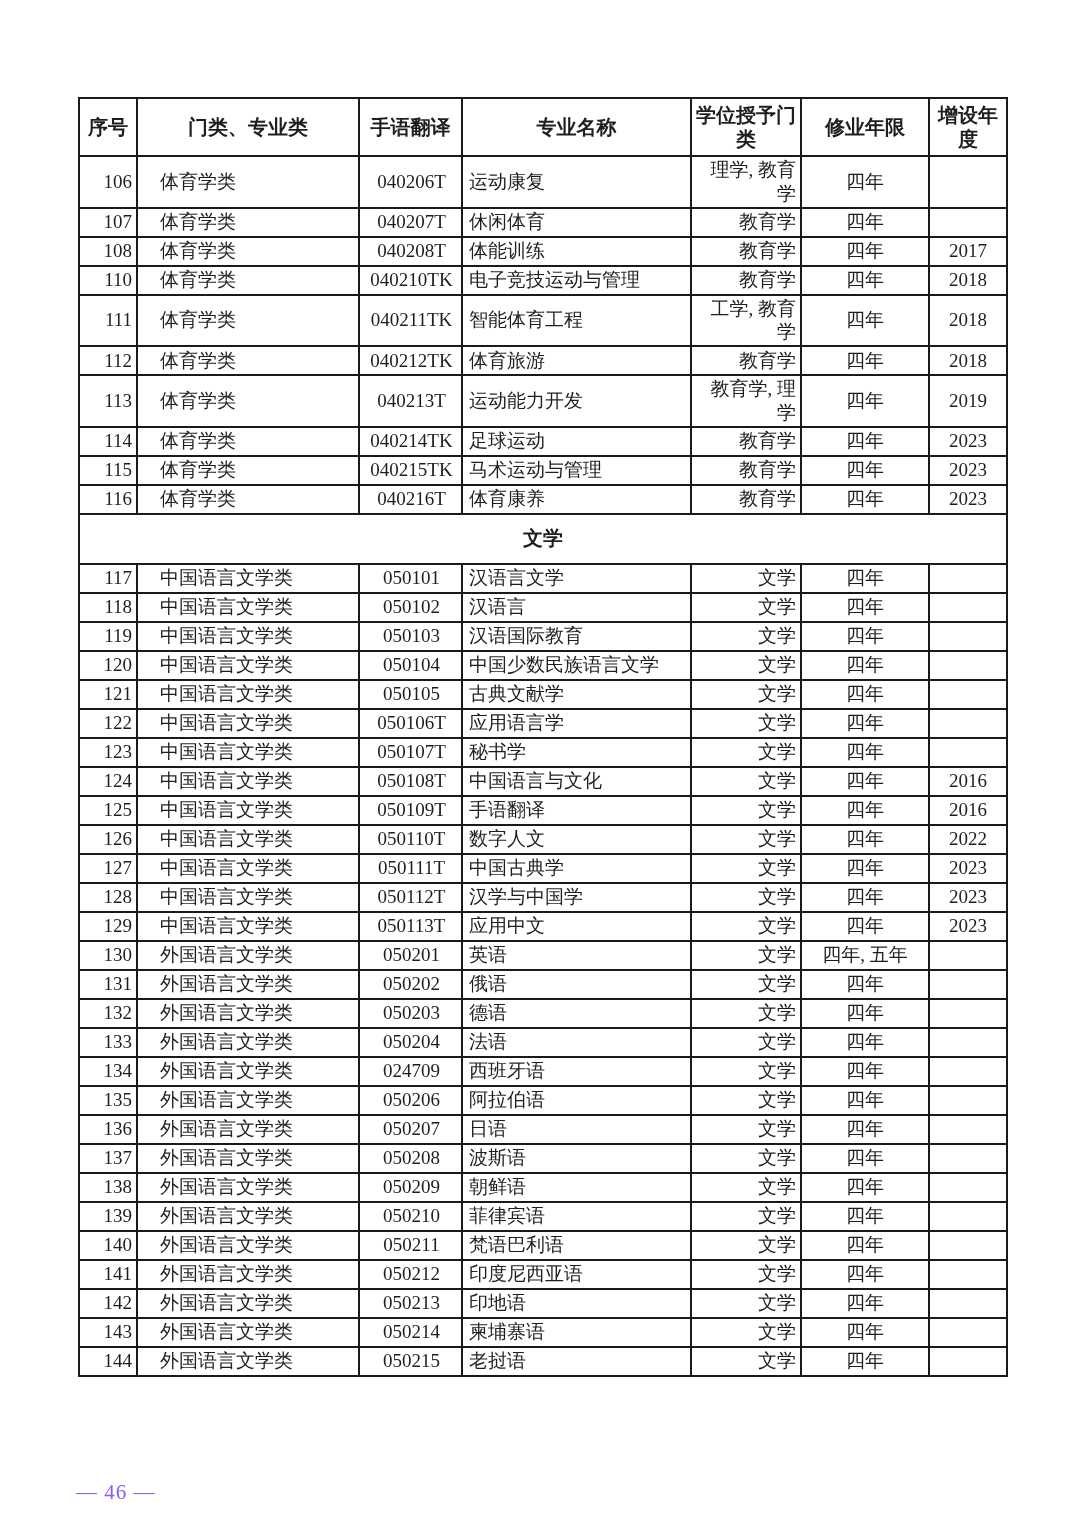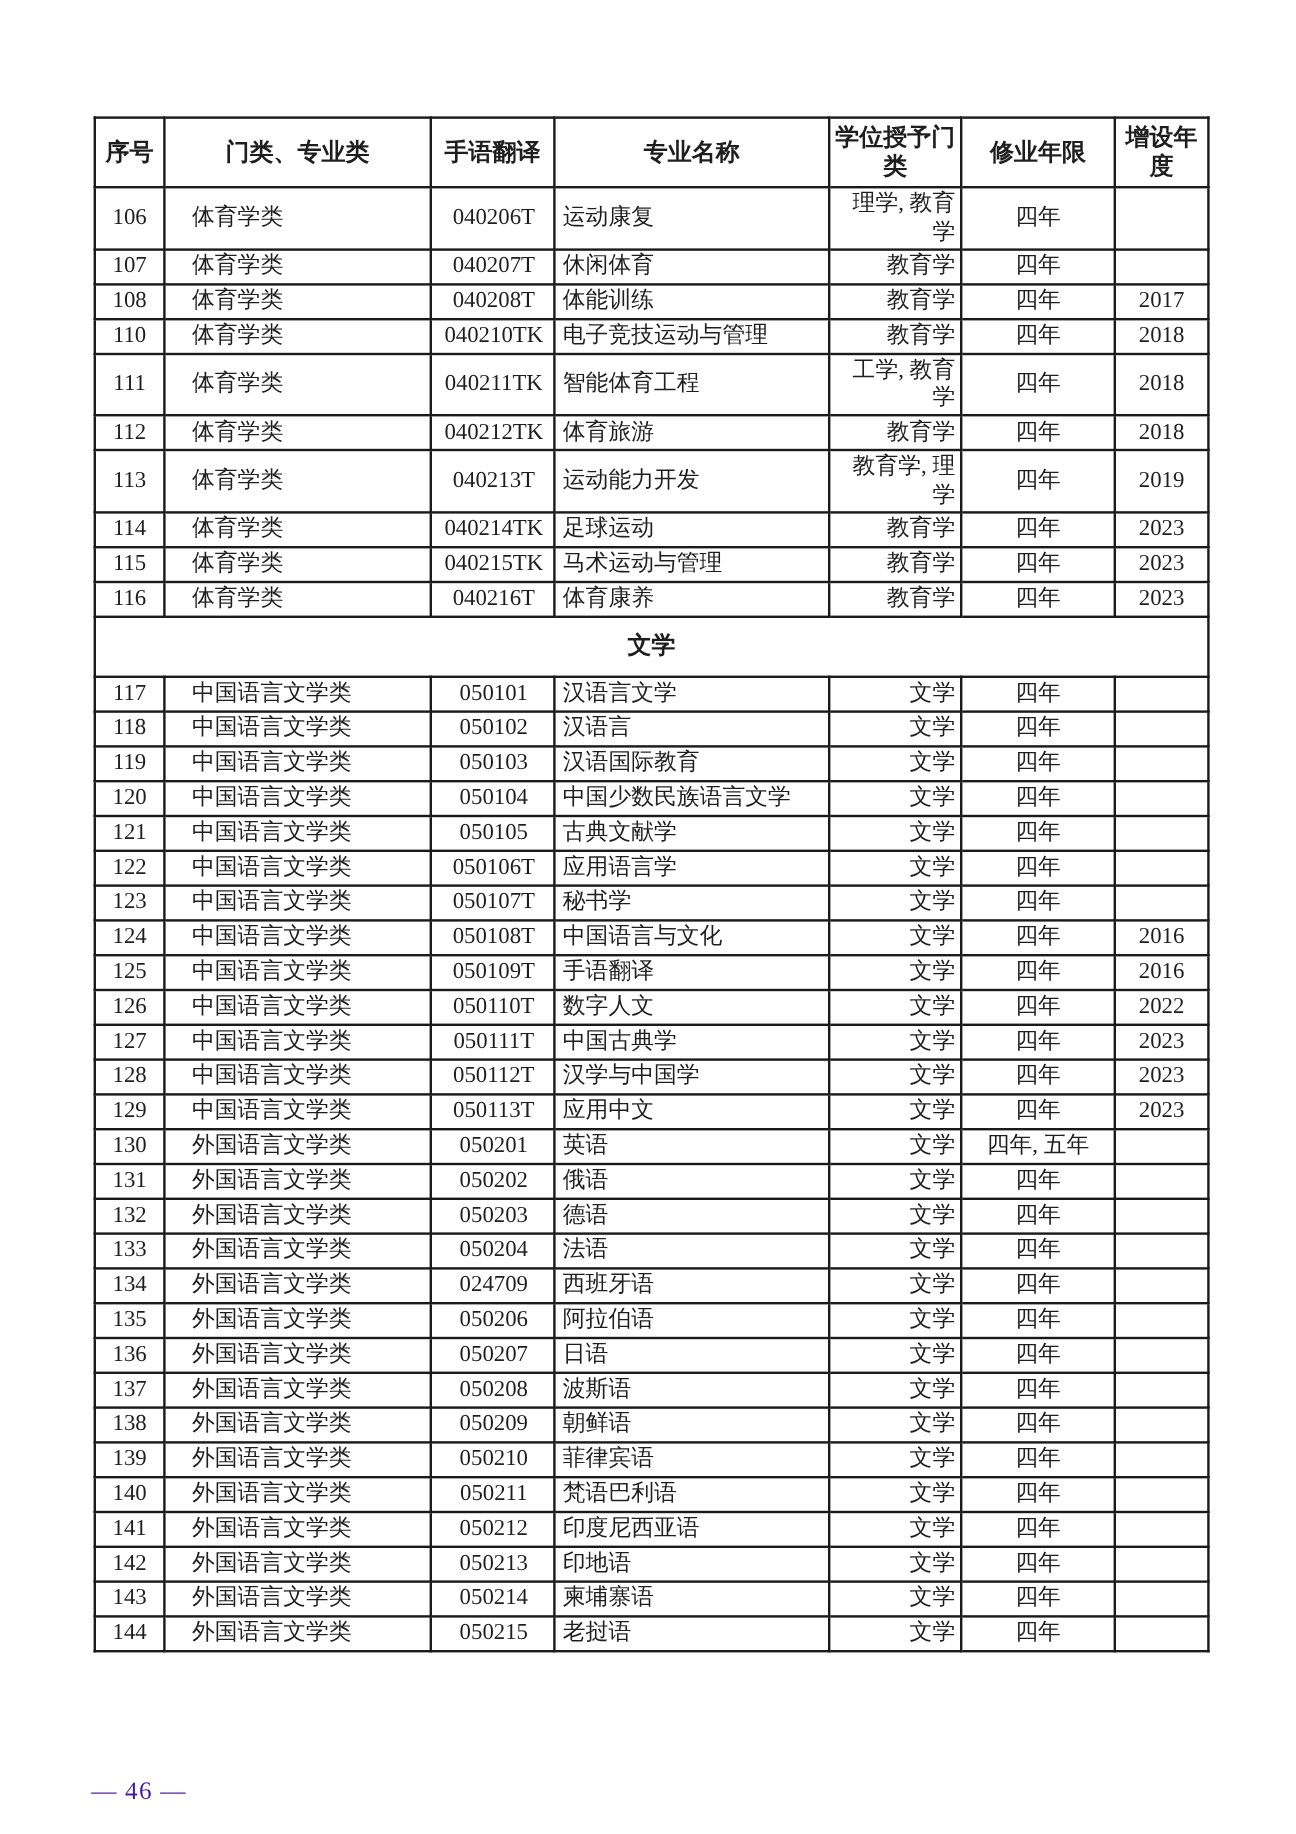--- a/index.html
+++ b/index.html
@@ -36,38 +36,38 @@
     height: 58px;
     line-height: 1.2;
     padding: 2px 4px;
   }
   .catalog-table td {
     font-size: 19px;
     height: 29px;
     line-height: 1.25;
     padding: 1px 4px;
   }
-  td.cell-no      { text-align: center; }
+  td.cell-no      { text-align: right; }
   td.cell-cat     { text-align: left; padding-left: 22px; }
   td.cell-code    { text-align: center; padding-left: 6px; }
   td.cell-name    { text-align: left; padding-left: 6px; }
   td.cell-deg     { text-align: right; }
   td.cell-yrs     { text-align: center; }
   td.cell-add     { text-align: center; }
   td.section-cell {
     text-align: center;
     font-weight: bold;
     font-size: 20px;
     height: 50px;
   }
   .page-number {
     position: absolute;
     left: 76px; top: 1480px;
     font-size: 21px;
-    color: #4c1d95;
+    color: #8b5cf6;
     letter-spacing: 1px;
   }
 </style>
 </head>
 <body>
 
 <div class="page">
 
   <table class="catalog-table">
     <colgroup>

